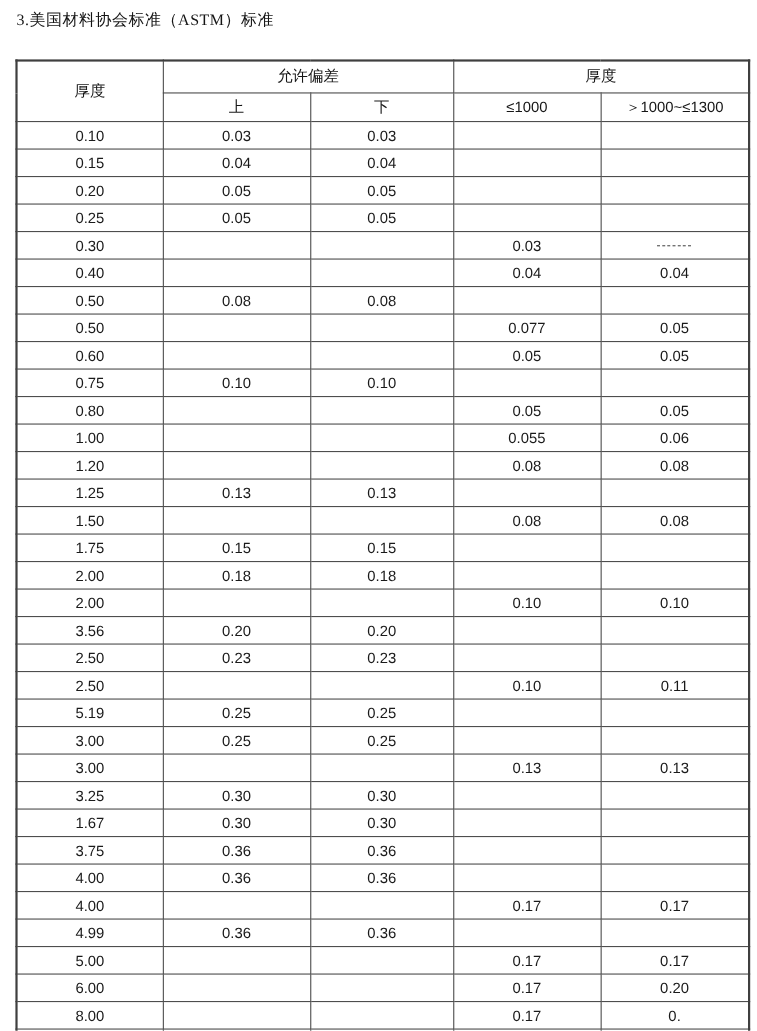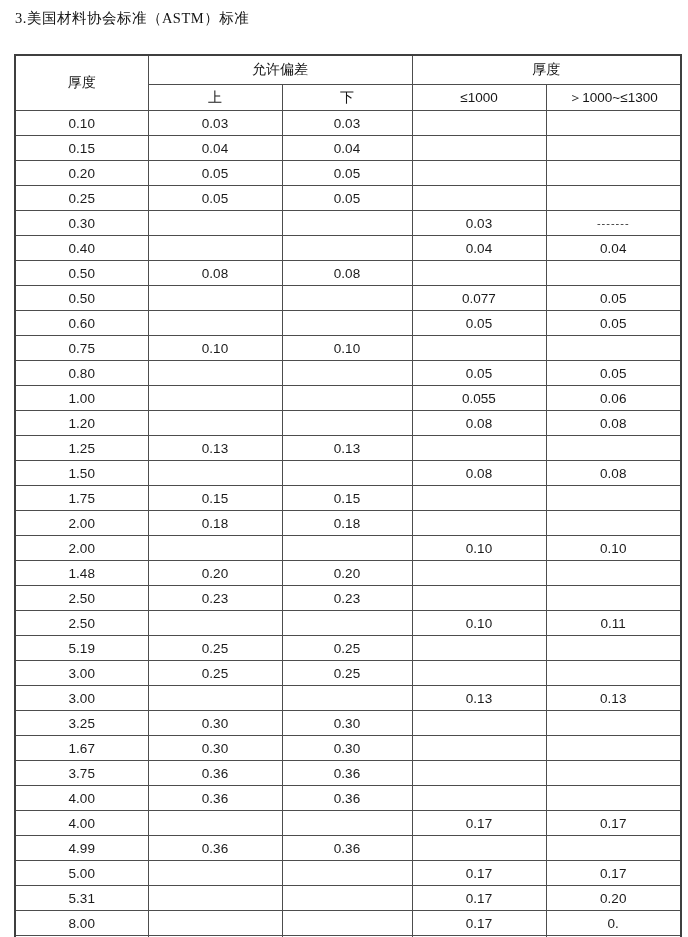--- a/index.html
+++ b/index.html
@@ -217,21 +217,21 @@
           <td></td>
         </tr>
         <tr>
           <td>2.00</td>
           <td></td>
           <td></td>
           <td>0.10</td>
           <td>0.10</td>
         </tr>
         <tr>
-          <td>1.48</td>
+          <td>3.56</td>
           <td>0.20</td>
           <td>0.20</td>
           <td></td>
           <td></td>
         </tr>
         <tr>
           <td>2.50</td>
           <td>0.23</td>
           <td>0.23</td>
           <td></td>
@@ -308,21 +308,21 @@
           <td></td>
         </tr>
         <tr>
           <td>5.00</td>
           <td></td>
           <td></td>
           <td>0.17</td>
           <td>0.17</td>
         </tr>
         <tr>
-          <td>5.31</td>
+          <td>6.00</td>
           <td></td>
           <td></td>
           <td>0.17</td>
           <td>0.20</td>
         </tr>
         <tr>
           <td>8.00</td>
           <td></td>
           <td></td>
           <td>0.17</td>

